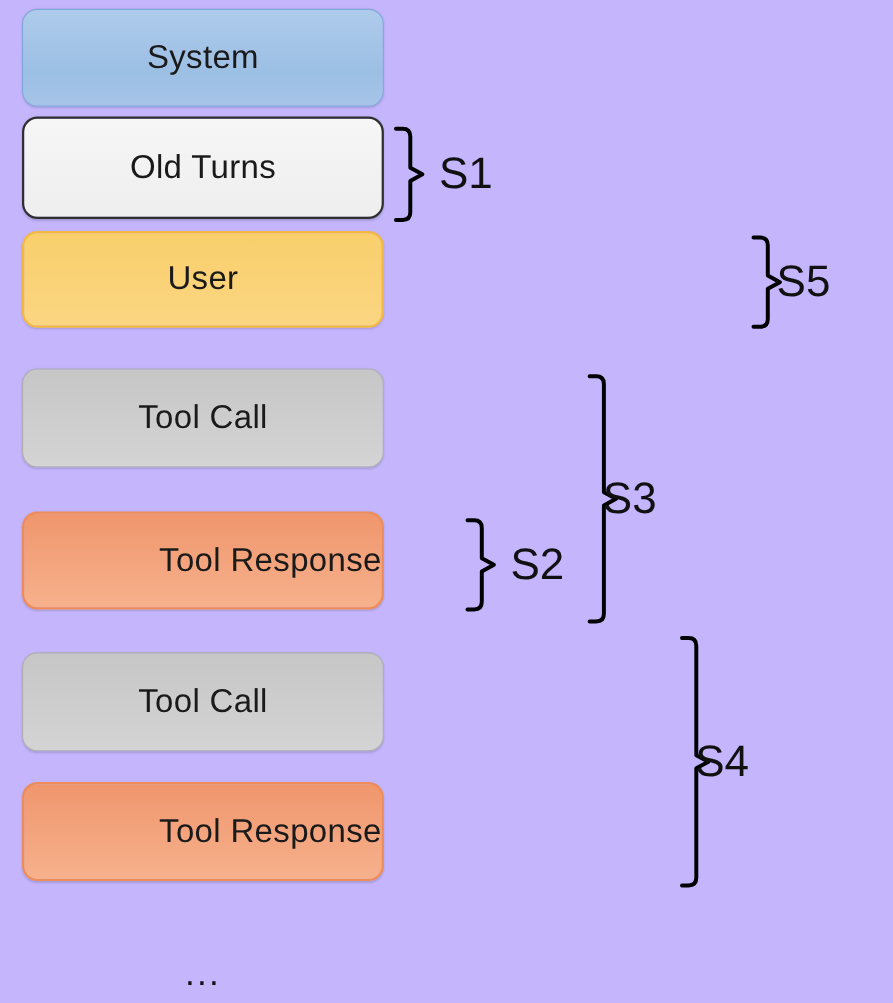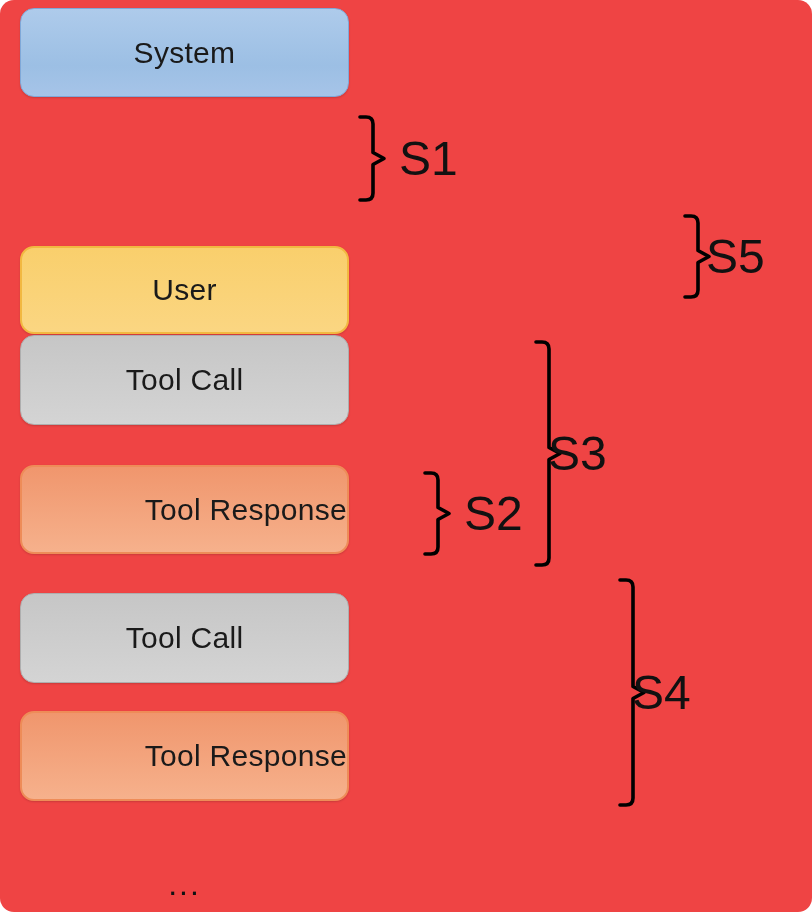--- a/index.html
+++ b/index.html
@@ -5,23 +5,22 @@
   html, body {
     margin: 0;
     padding: 0;
     background: #ffffff;
     font-family: "Liberation Sans", sans-serif;
   }
   .canvas {
     position: relative;
     width: 812px;
     height: 912px;
-    background: #ef4444;
+    background: #c4b5fd;
     overflow: hidden;
-    border-radius: 14px;
   }
   .box {
     position: absolute;
     left: 20px;
     width: 329px;
     box-sizing: border-box;
     border-radius: 14px;
     display: flex;
     align-items: center;
     justify-content: center;
@@ -36,21 +35,20 @@
     background: linear-gradient(180deg, #aecbeb 0%, #9cbfe4 65%, #a6c4e8 100%);
     border: 1.5px solid #7fa8d8;
   }
   .old-turns {
     background: linear-gradient(180deg, #f6f6f6 0%, #eeeeee 100%);
     border: 2px solid #2f2f2f;
   }
   .user {
     background: linear-gradient(180deg, #f9cf6c 0%, #fbd682 100%);
     border: 2px solid #f2b841;
-    margin-top: 36px;
   }
   .tool-call {
     background: linear-gradient(180deg, #c6c6c6 0%, #d4d4d4 100%);
     border: 1.5px solid #aeaeae;
     justify-content: center;
   }
   .tool-response {
     background: linear-gradient(180deg, #f0966d 0%, #f6b18c 100%);
     border: 2px solid #ee8c58;
     justify-content: flex-end;
@@ -63,21 +61,21 @@
     stroke: #000000;
     stroke-width: 3.6;
     stroke-linecap: round;
     stroke-linejoin: round;
   }
   .brace-label {
     position: absolute;
     height: 40px;
     display: flex;
     align-items: center;
-    font-size: 48px;
+    font-size: 40px;
     color: #111111;
   }
   .ellipsis {
     position: absolute;
     left: 20px;
     width: 329px;
     top: 866px;
     text-align: center;
     font-size: 32px;
     color: #111111;
@@ -86,20 +84,23 @@
 </style>
 </head>
 <body>
 
 <div class="canvas">
 
   <div class="box system" style="top:8px;height:89px">
     <span class="label">System</span>
   </div>
 
+  <div class="box old-turns" style="top:106px;height:93px">
+    <span class="label">Old Turns</span>
+  </div>
 
   <div class="box user" style="top:210px;height:88px">
     <span class="label">User</span>
   </div>
 
   <div class="box tool-call" style="top:335px;height:90px">
     <span class="label">Tool Call</span>
   </div>
 
   <div class="box tool-response" style="top:465px;height:89px">

